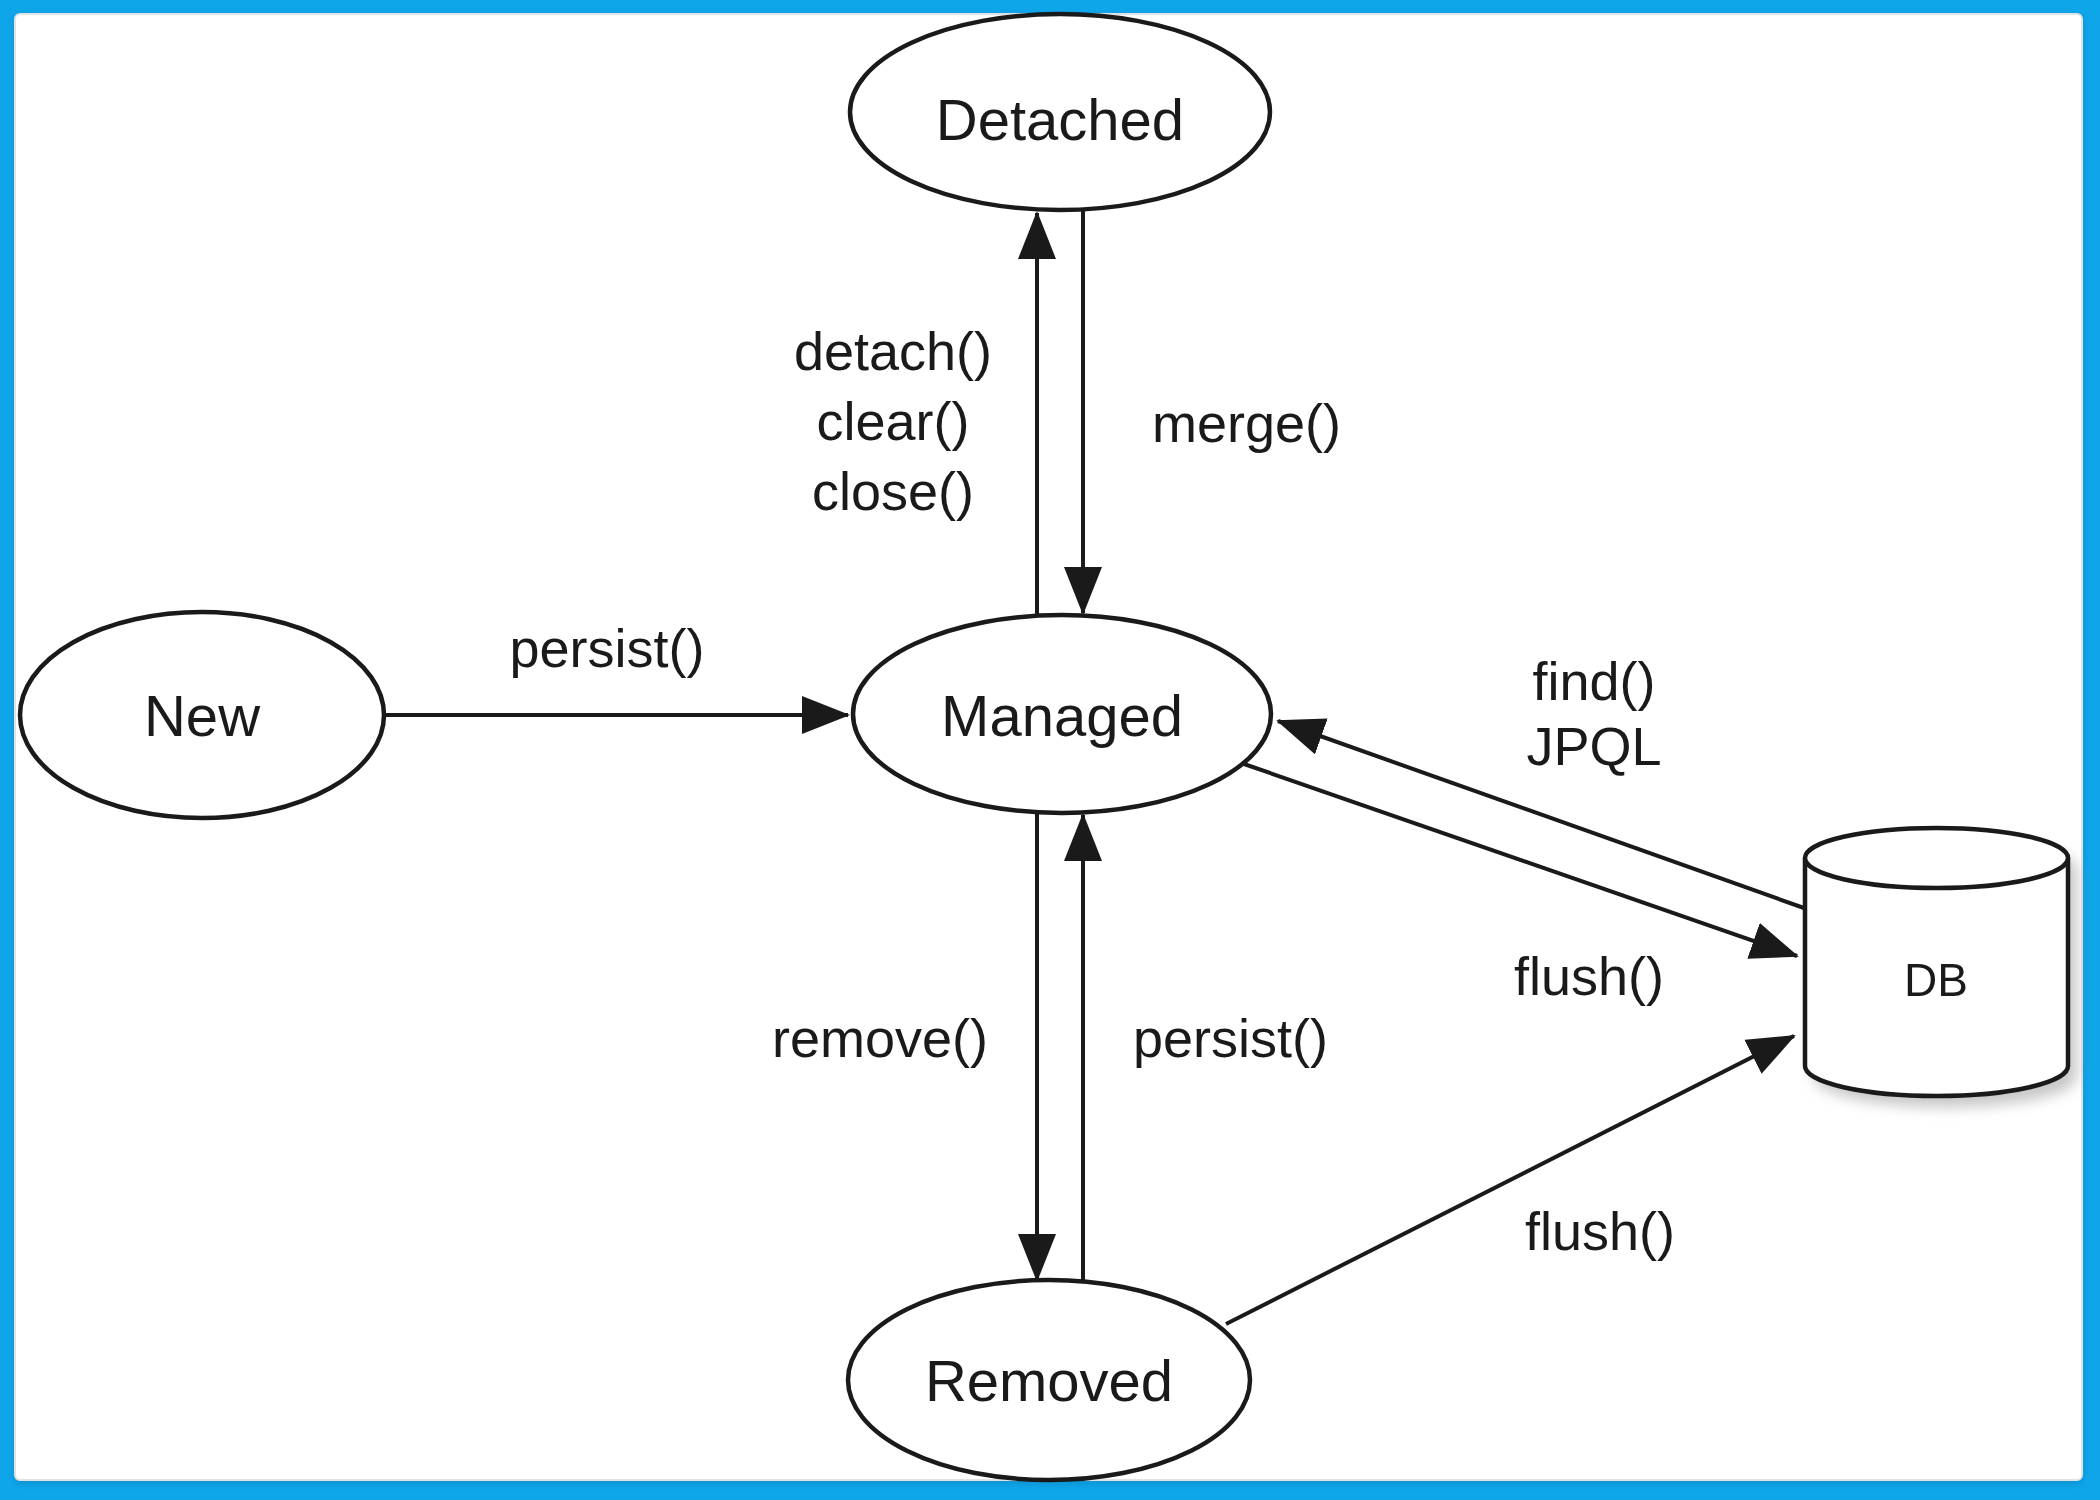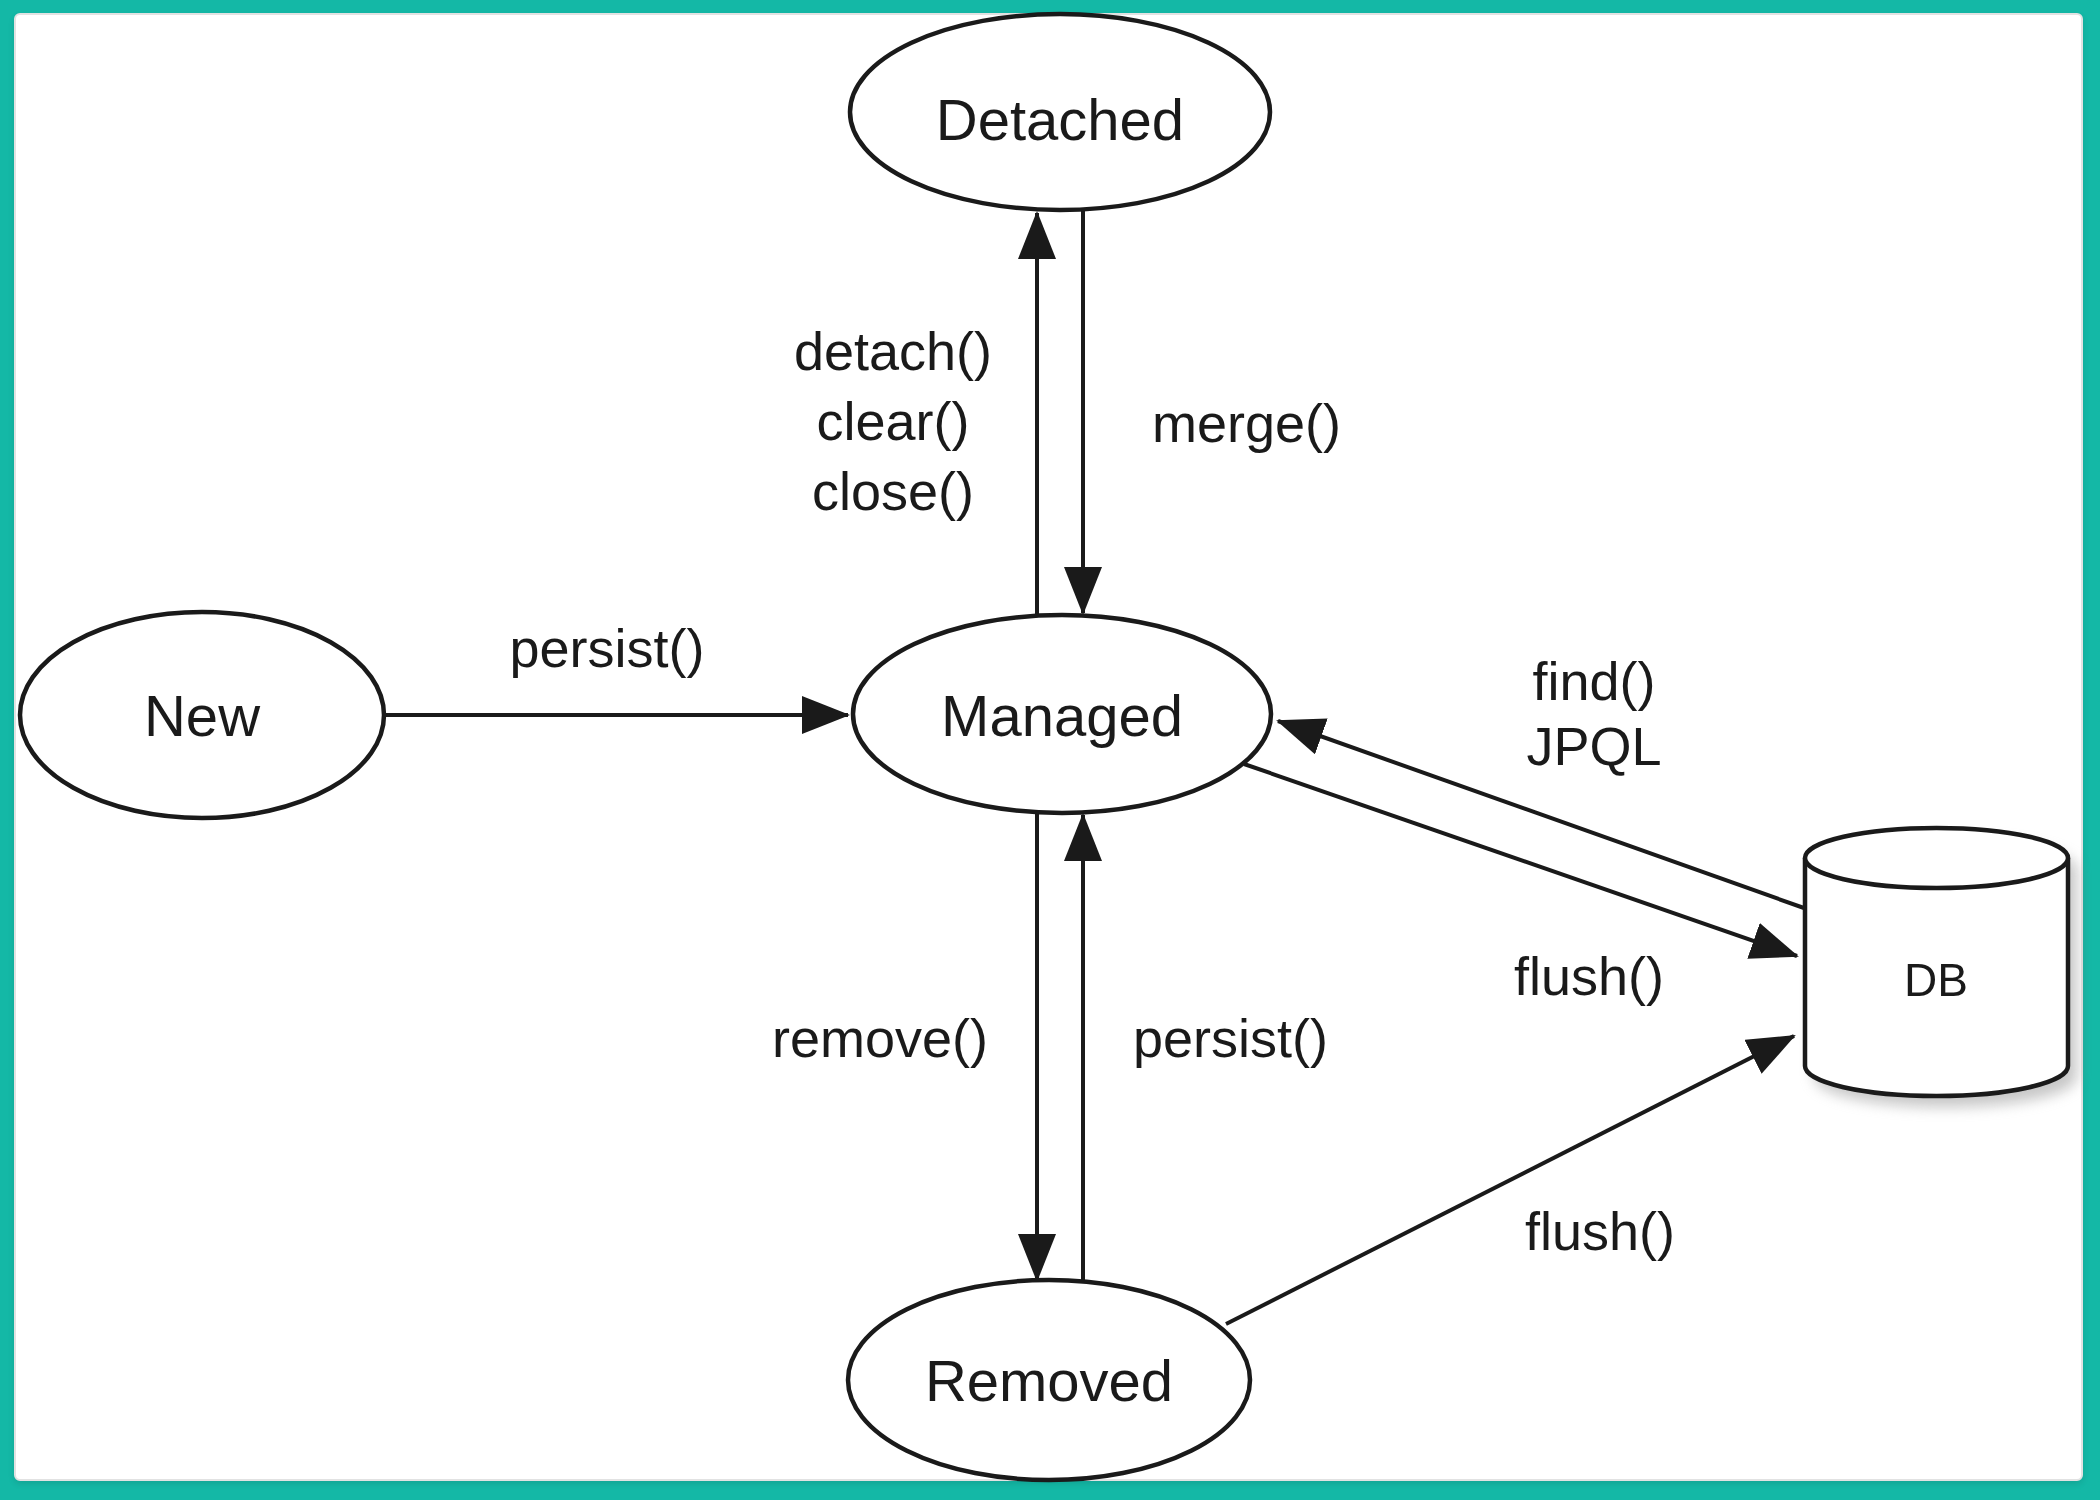--- a/index.html
+++ b/index.html
@@ -1,20 +1,20 @@
 <!DOCTYPE html>
 <html><head>
 <meta charset="utf-8">
 <style>
   html, body { margin: 0; padding: 0; }
   .page {
     position: relative;
     width: 2100px;
     height: 1500px;
-    background: #14b8a6;
+    background: #0ea5e9;
     font-family: "Liberation Sans", sans-serif;
     overflow: hidden;
   }
   .canvas {
     position: absolute;
     left: 14px; top: 13px;
     width: 2069px; height: 1468px;
     background: #ffffff;
     border: 2px solid #e2e2e2;
     border-radius: 6px;

